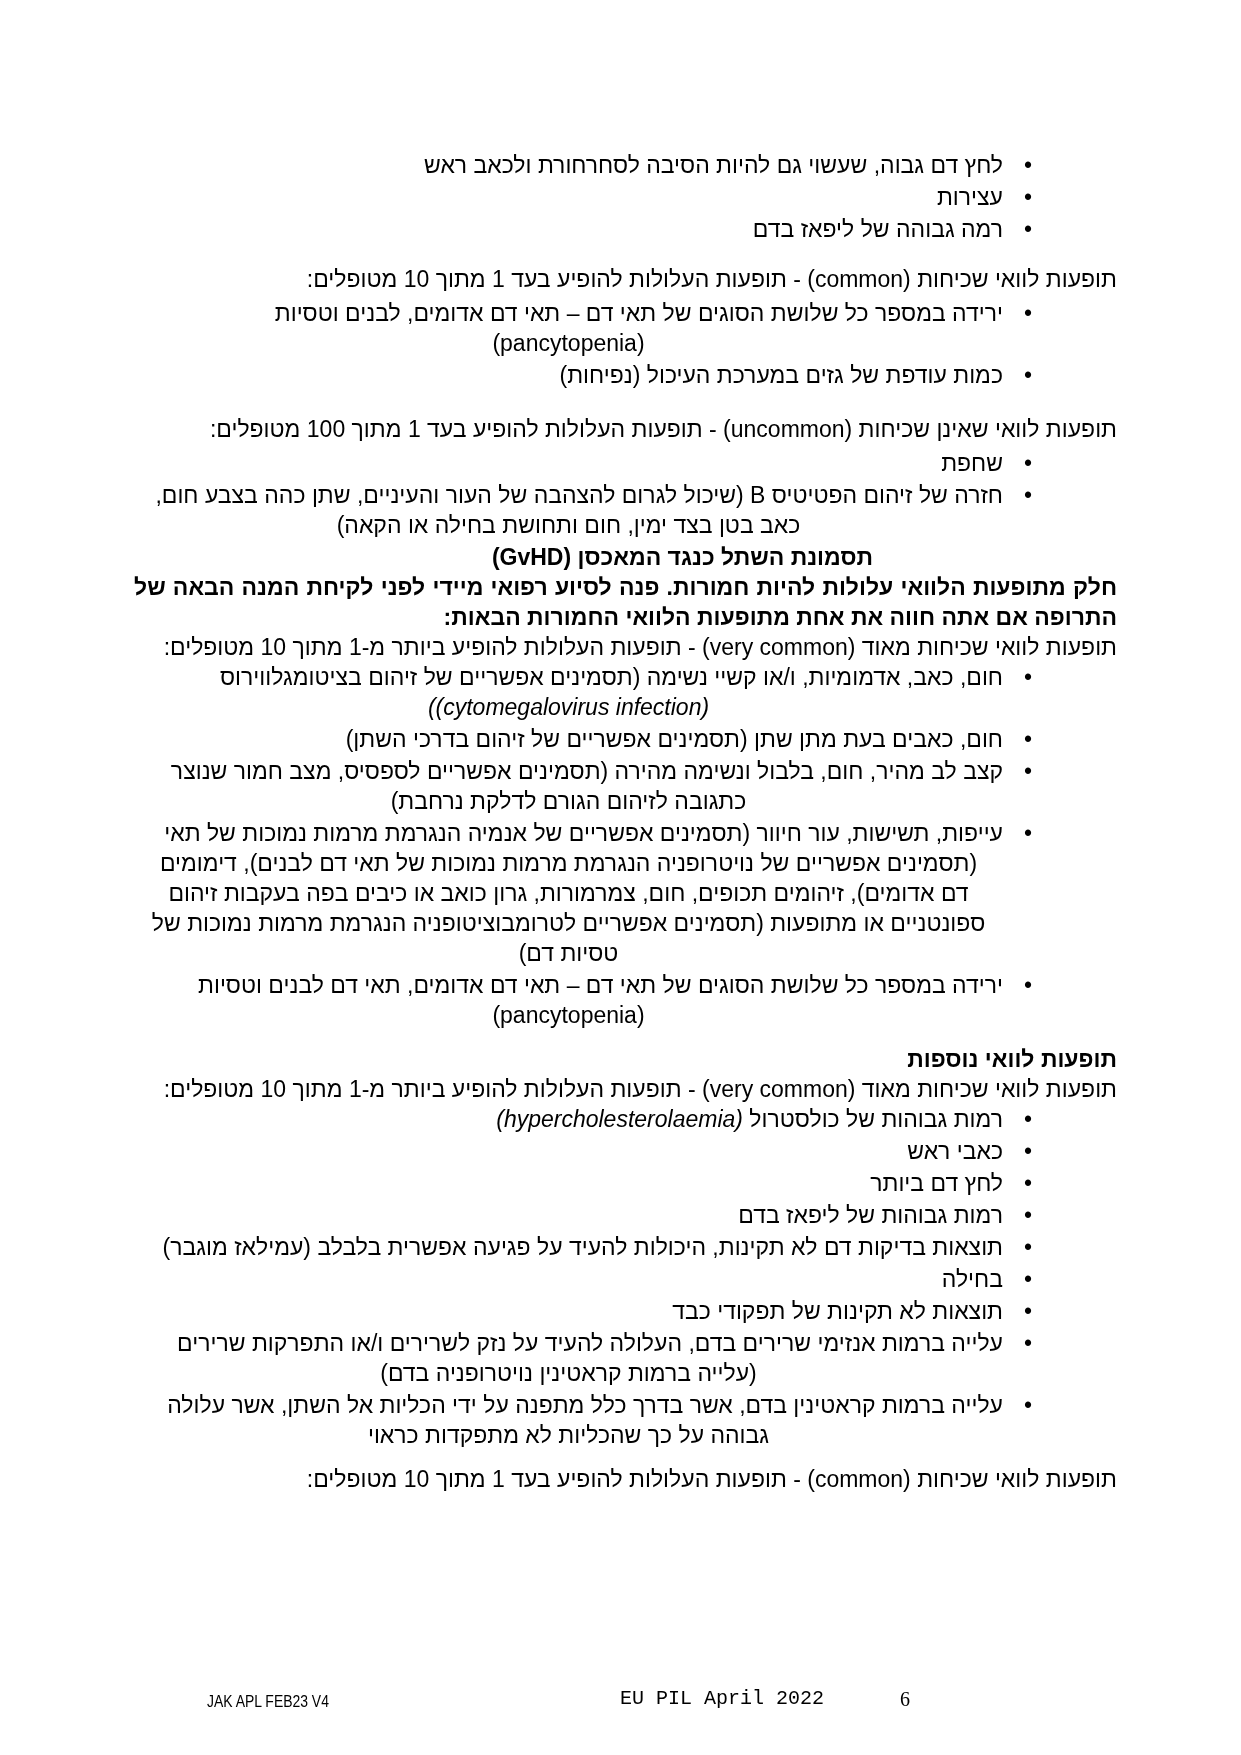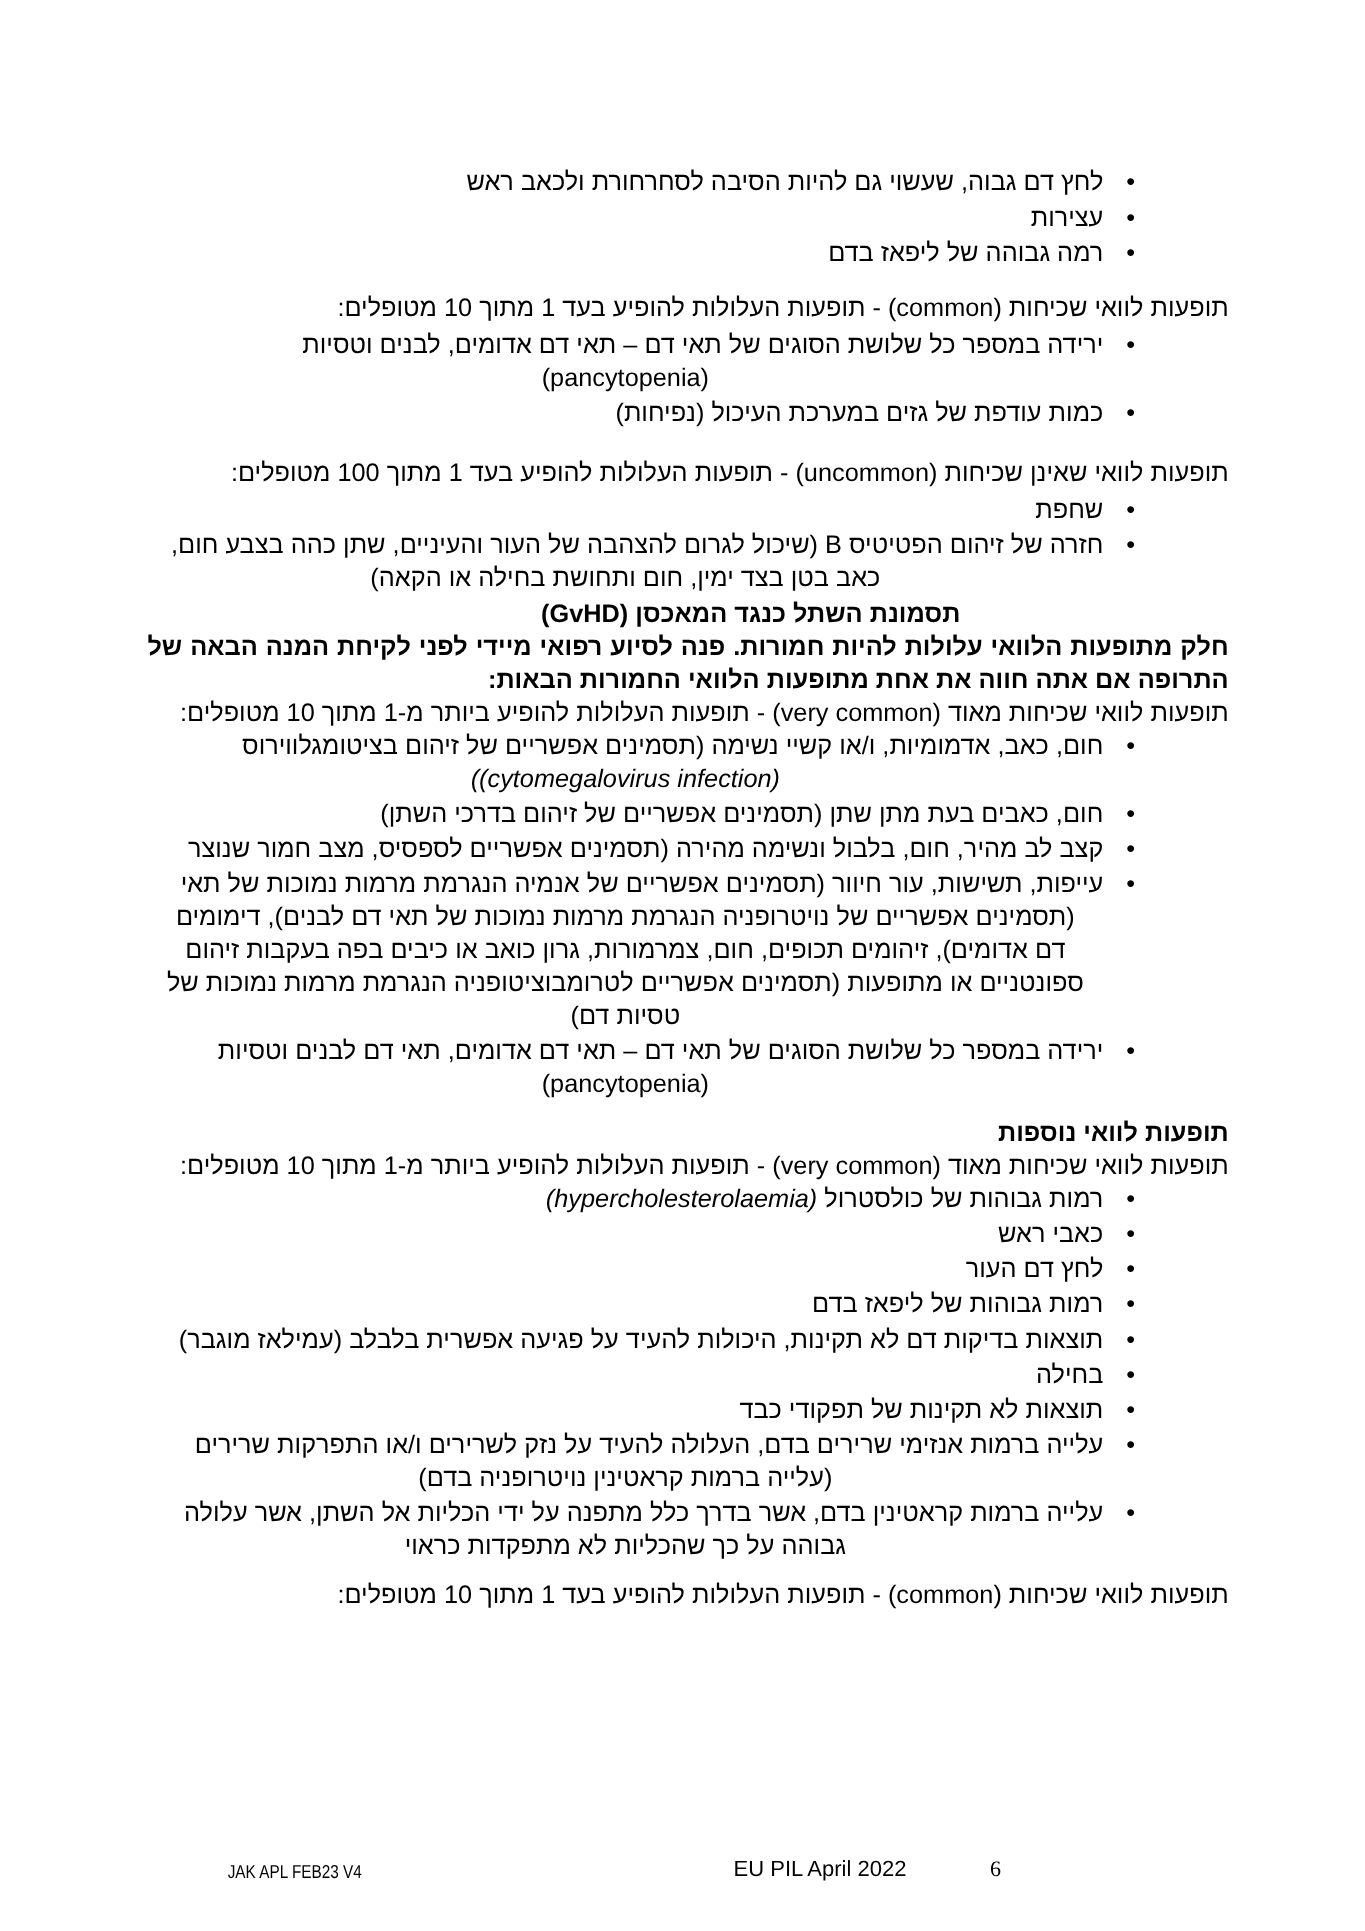--- a/index.html
+++ b/index.html
@@ -47,21 +47,21 @@
     top:3px;
     font-family:"Liberation Sans","DejaVu Sans",sans-serif;
     transform:scaleX(0.82);
     transform-origin:left center;
     white-space:nowrap;
   }
   .f-right{
     position:absolute;
     right:244px;
     top:0;
-    font-family:Liberation Sans, sans-serif;
+    font-family:Liberation Mono, monospace;
     font-size:20px;
     white-space:nowrap;
     margin-left:40px;
   }
   .f-page{
     position:absolute;
     right:158px;
     top:0;
     font-family:"Liberation Serif","DejaVu Serif",serif;
     font-size:20px;
@@ -109,20 +109,21 @@
       <div class="bullet-list">
         <div class="b-item">
           <div class="b-line first"><span class="dot">•</span><span>חום, כאב, אדמומיות, ו/או קשיי נשימה (תסמינים אפשריים של זיהום בציטומגלווירוס</span></div>
           <div class="b-line cont"><span class="it">(cytomegalovirus infection))</span></div>
         </div>
         <div class="b-item">
           <div class="b-line first"><span class="dot">•</span><span>חום, כאבים בעת מתן שתן (תסמינים אפשריים של זיהום בדרכי השתן)</span></div>
         </div>
         <div class="b-item">
           <div class="b-line first"><span class="dot">•</span><span>קצב לב מהיר, חום, בלבול ונשימה מהירה (תסמינים אפשריים לספסיס, מצב חמור שנוצר</span></div>
+          <div class="b-line cont"><span>כתגובה לזיהום הגורם לדלקת נרחבת)</span></div>
         </div>
         <div class="b-item">
           <div class="b-line first"><span class="dot">•</span><span>עייפות, תשישות, עור חיוור (תסמינים אפשריים של אנמיה הנגרמת מרמות נמוכות של תאי</span></div>
           <div class="b-line cont"><span>(תסמינים אפשריים של נויטרופניה הנגרמת מרמות נמוכות של תאי דם לבנים), דימומים</span></div>
           <div class="b-line cont"><span>דם אדומים), זיהומים תכופים, חום, צמרמורות, גרון כואב או כיבים בפה בעקבות זיהום</span></div>
           <div class="b-line cont"><span>ספונטניים או מתופעות (תסמינים אפשריים לטרומבוציטופניה הנגרמת מרמות נמוכות של</span></div>
           <div class="b-line cont"><span>טסיות דם)</span></div>
         </div>
         <div class="b-item">
           <div class="b-line first"><span class="dot">•</span><span>ירידה במספר כל שלושת הסוגים של תאי דם – תאי דם אדומים, תאי דם לבנים וטסיות</span></div>
@@ -132,21 +133,21 @@
       <div class="heading" style="margin-top: 14px;">תופעות לוואי נוספות</div>
       <div class="para">תופעות לוואי שכיחות מאוד (very common) - תופעות העלולות להופיע ביותר מ-1 מתוך 10 מטופלים:</div>
       <div class="bullet-list">
         <div class="b-item">
           <div class="b-line first"><span class="dot">•</span><span>רמות גבוהות של כולסטרול </span><span class="it">(hypercholesterolaemia)</span></div>
         </div>
         <div class="b-item">
           <div class="b-line first"><span class="dot">•</span><span>כאבי ראש</span></div>
         </div>
         <div class="b-item">
-          <div class="b-line first"><span class="dot">•</span><span>לחץ דם העור</span></div>
+          <div class="b-line first"><span class="dot">•</span><span>לחץ דם ביותר</span></div>
         </div>
         <div class="b-item">
           <div class="b-line first"><span class="dot">•</span><span>רמות גבוהות של ליפאז בדם</span></div>
         </div>
         <div class="b-item">
           <div class="b-line first"><span class="dot">•</span><span>תוצאות בדיקות דם לא תקינות, היכולות להעיד על פגיעה אפשרית בלבלב (עמילאז מוגבר)</span></div>
         </div>
         <div class="b-item">
           <div class="b-line first"><span class="dot">•</span><span>בחילה</span></div>
         </div>

